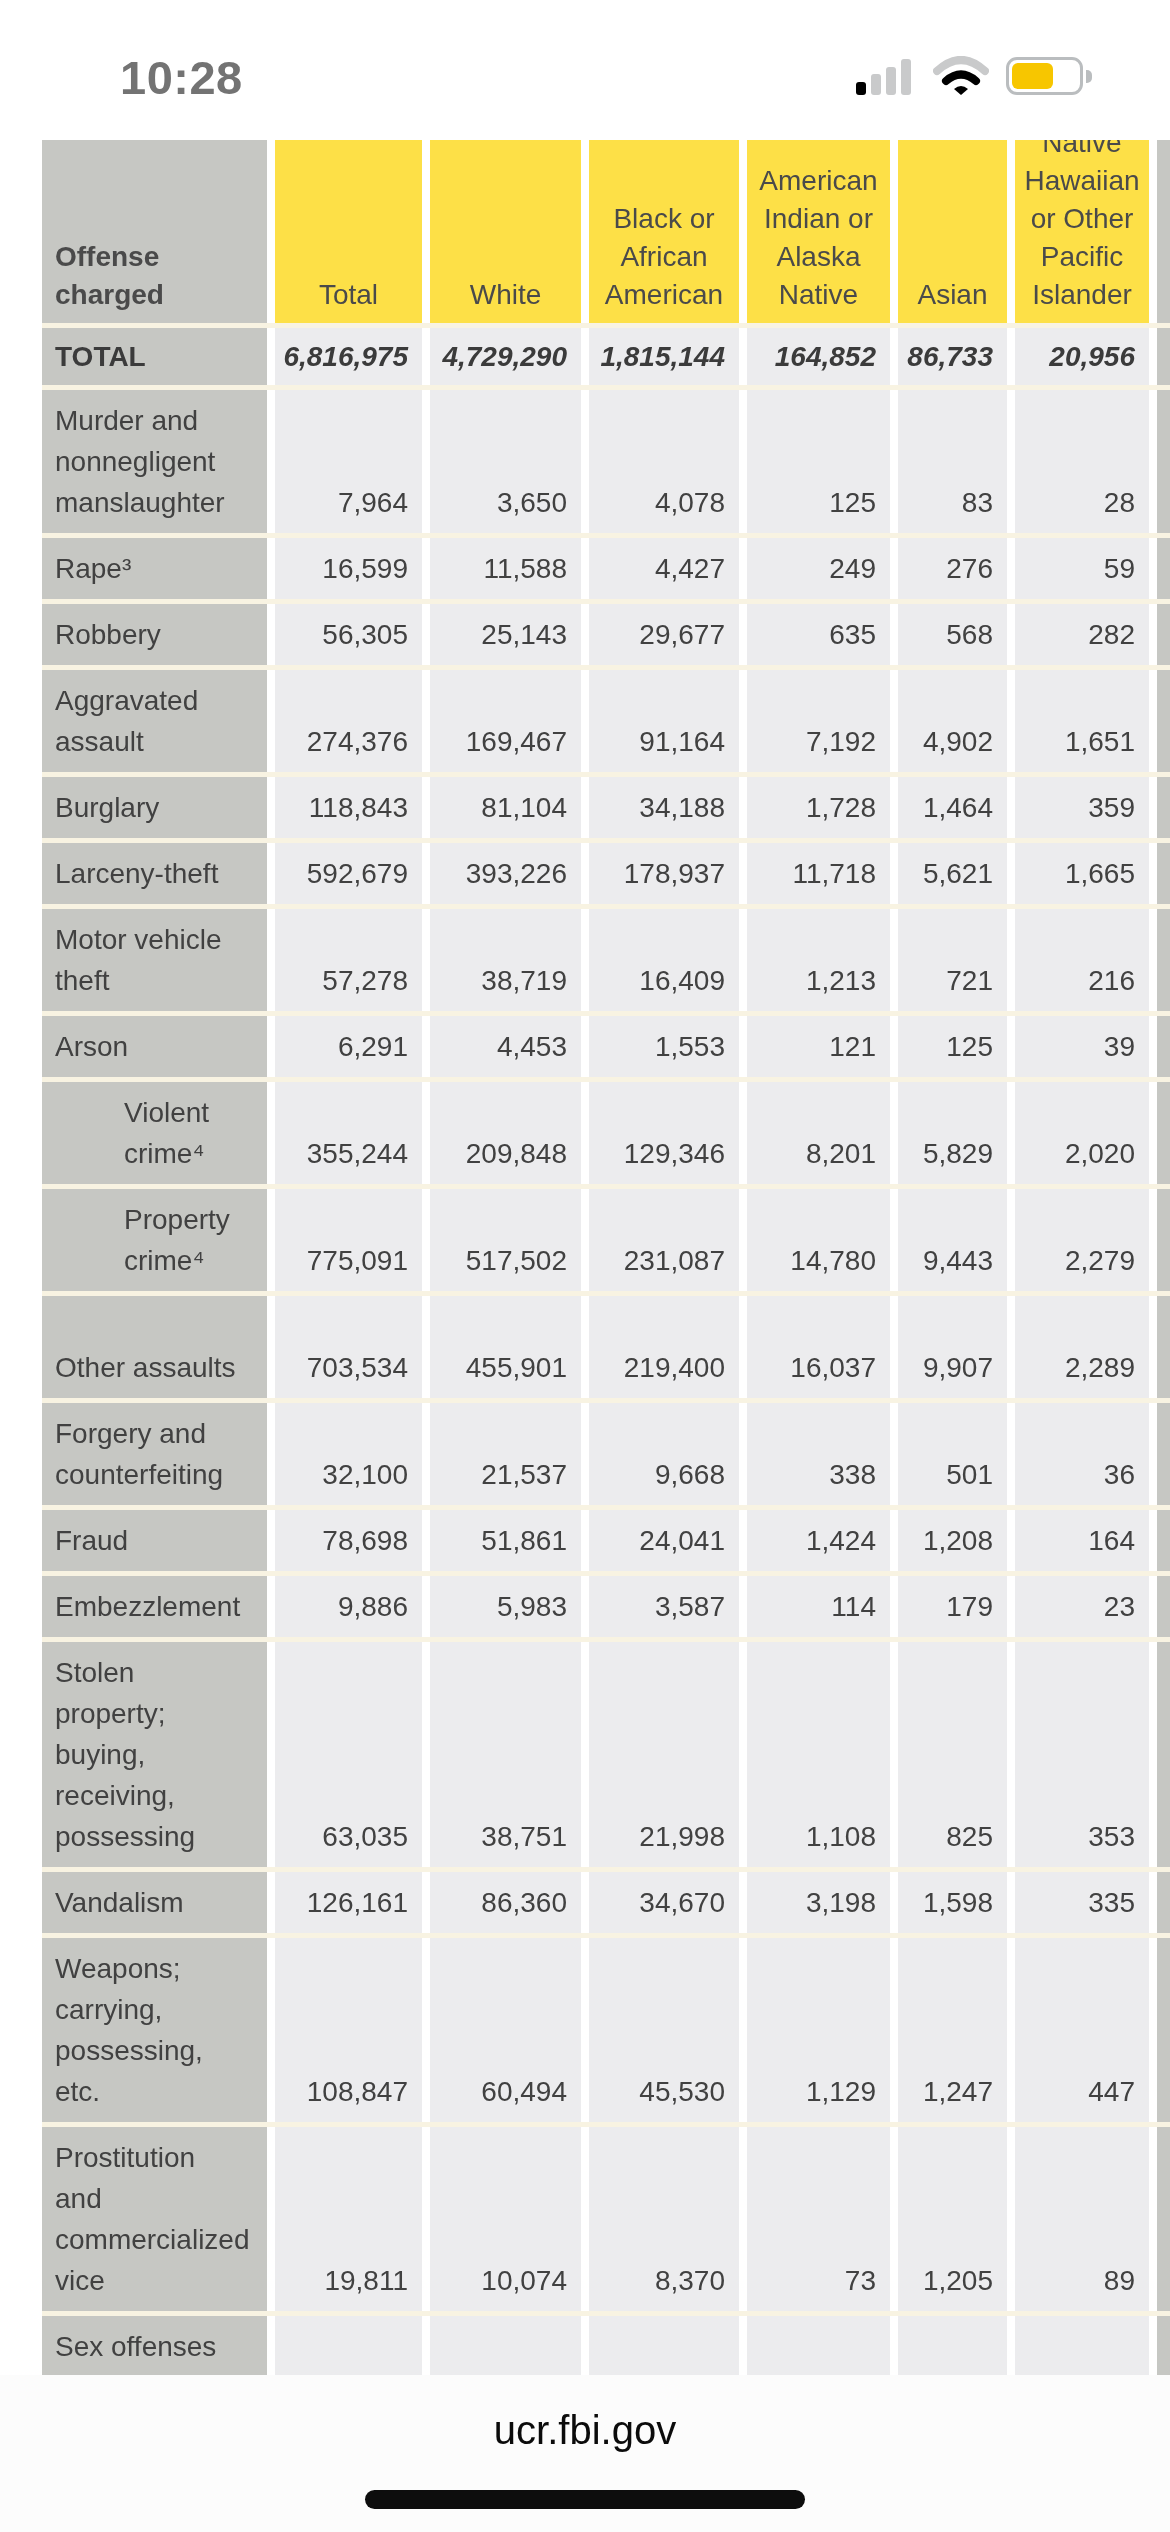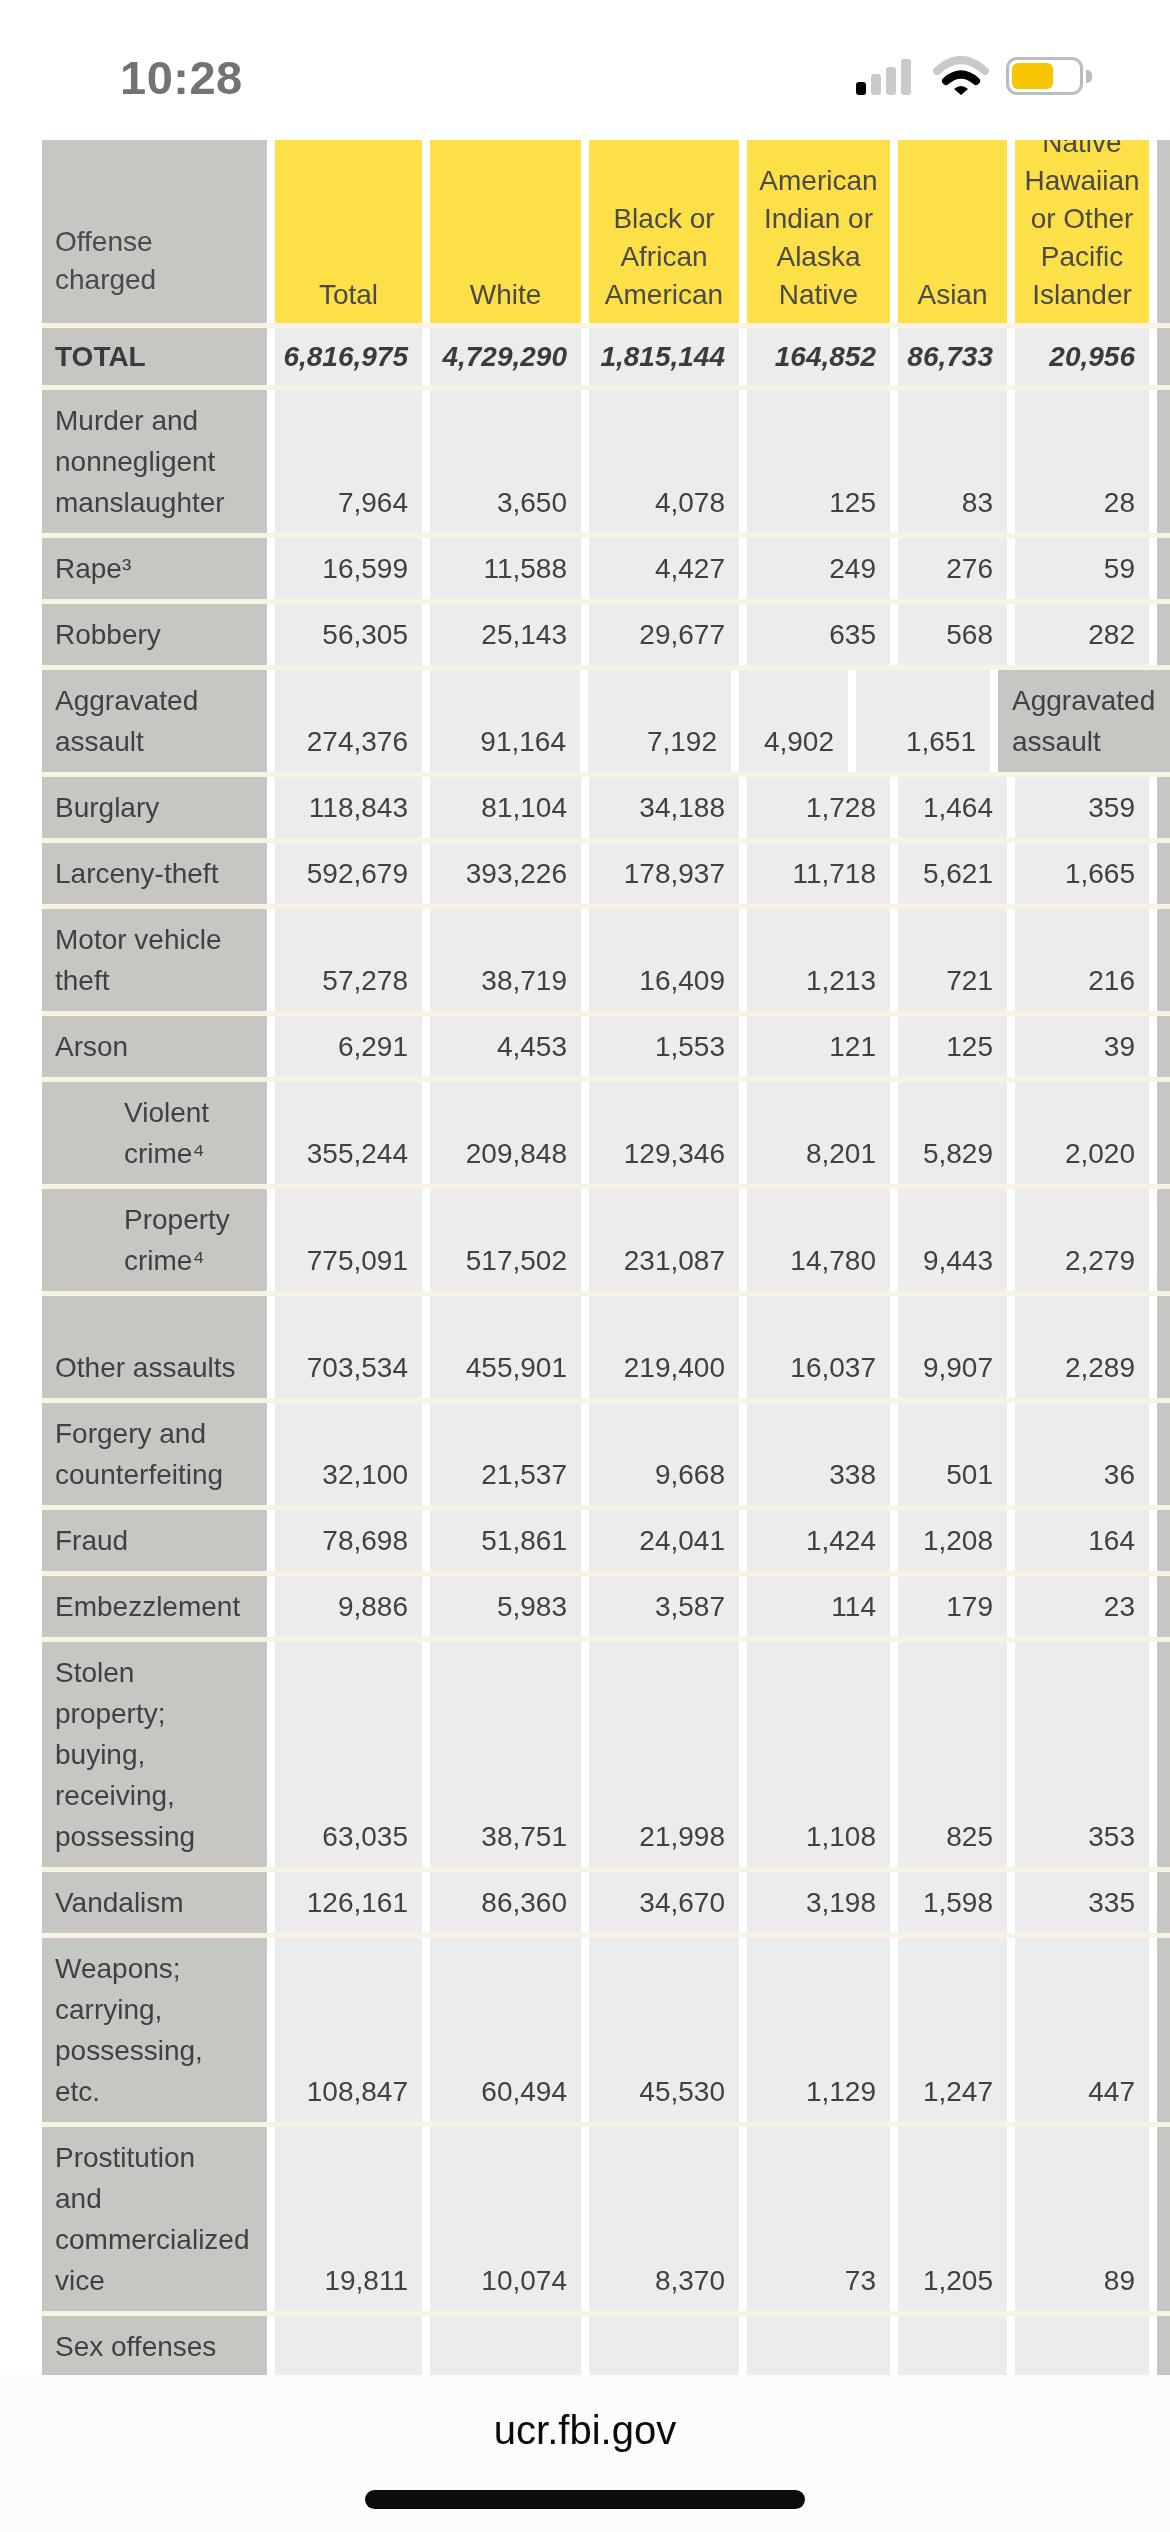--- a/index.html
+++ b/index.html
@@ -36,21 +36,21 @@
     box-sizing:border-box;flex:none;display:flex;align-items:flex-end;
     font-size:28px;line-height:41px;color:#414141;
   }
   .c0{width:225px}.c1{width:147px}.c2{width:151px}.c3{width:150px}
   .c4{width:143px}.c5{width:109px}.c6{width:134px}.c7{width:200px}
   .label{background:#c6c7c3;padding:10px 8px 10px 13px;white-space:pre-line;}
   .label.indent{padding-left:82px;}
   .num{background:#ececee;justify-content:flex-end;text-align:right;padding:10px 14px 10px 6px;}
   .repeat{background:#c6c7c3;padding:10px 8px 10px 14px;white-space:pre-line;overflow:hidden;}
   .hdr .cell{line-height:38px;color:#4a4a4a;}
-  .hdr .label,.hdr .repeat{padding-bottom:24px;}
+  .hdr .label,.hdr .repeat{padding-bottom:9px;font-weight:bold;}
   .hdr .numh{background:#fde047;justify-content:center;text-align:center;
     padding:0 4px 9px 4px;white-space:pre-line;}
   .row.total .cell{font-weight:700;color:#3b3b3b;}
   .row.total .num{padding-top:8px;padding-bottom:8px;font-style:italic;}
   .row.total .label,.row.total .repeat{padding-top:8px;padding-bottom:8px;}
   
   .bottom{position:absolute;left:0;top:2375px;width:1170px;height:157px;background:#fcfcfc;}
   .url{position:absolute;left:0;top:33px;width:100%;text-align:center;
     font-size:40px;color:#0b0b0b;}
   .home{position:absolute;left:365px;top:115px;width:440px;height:19px;
@@ -142,20 +142,21 @@
         <div class="cell c3 num">29,677</div>
         <div class="cell c4 num">635</div>
         <div class="cell c5 num">568</div>
         <div class="cell c6 num">282</div>
         <div class="cell c7 repeat">Robbery</div>
       </div>
       <div class="row">
         <div class="cell c0 label">Aggravated
 assault</div>
         <div class="cell c1 num">274,376</div>
+        <div class="cell c2 num">169,467</div>
         <div class="cell c3 num">91,164</div>
         <div class="cell c4 num">7,192</div>
         <div class="cell c5 num">4,902</div>
         <div class="cell c6 num">1,651</div>
         <div class="cell c7 repeat">Aggravated
 assault</div>
       </div>
       <div class="row">
         <div class="cell c0 label">Burglary</div>
         <div class="cell c1 num">118,843</div>

